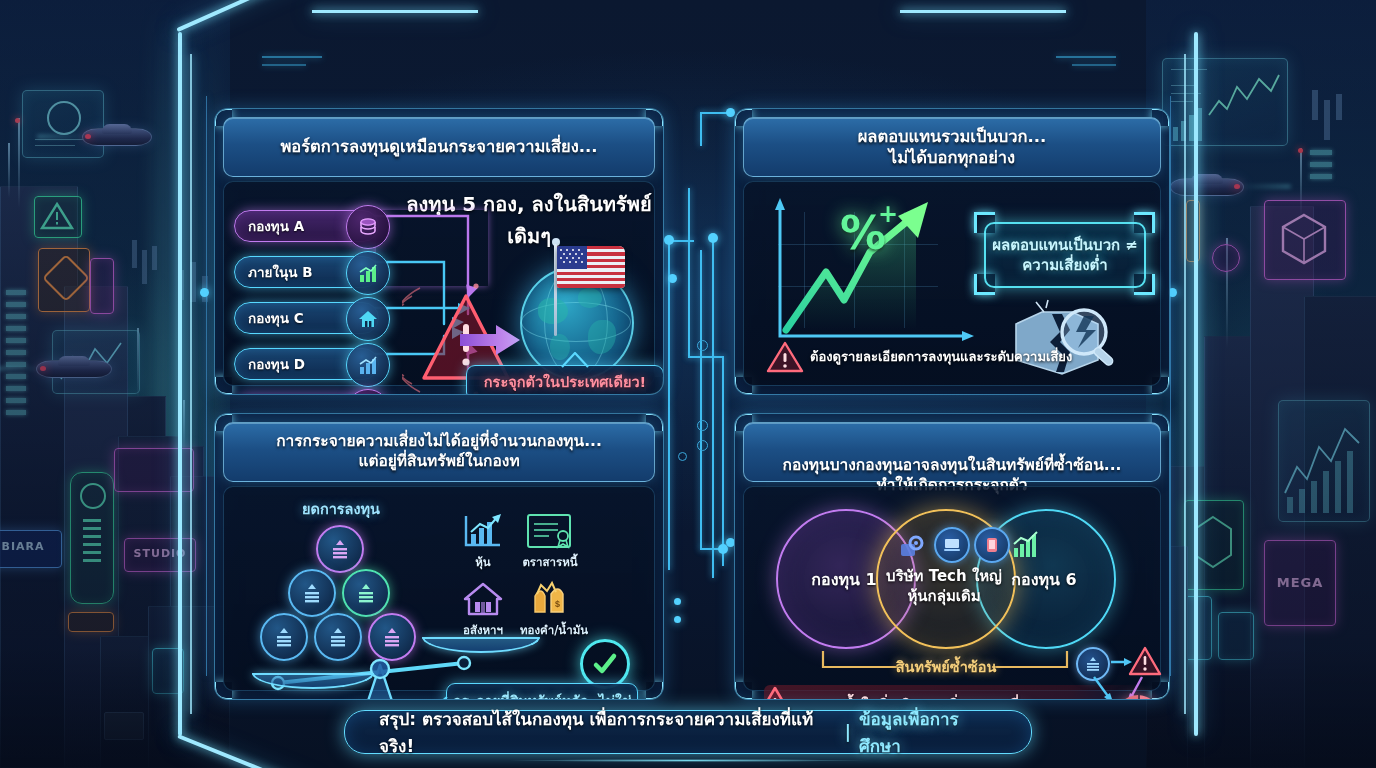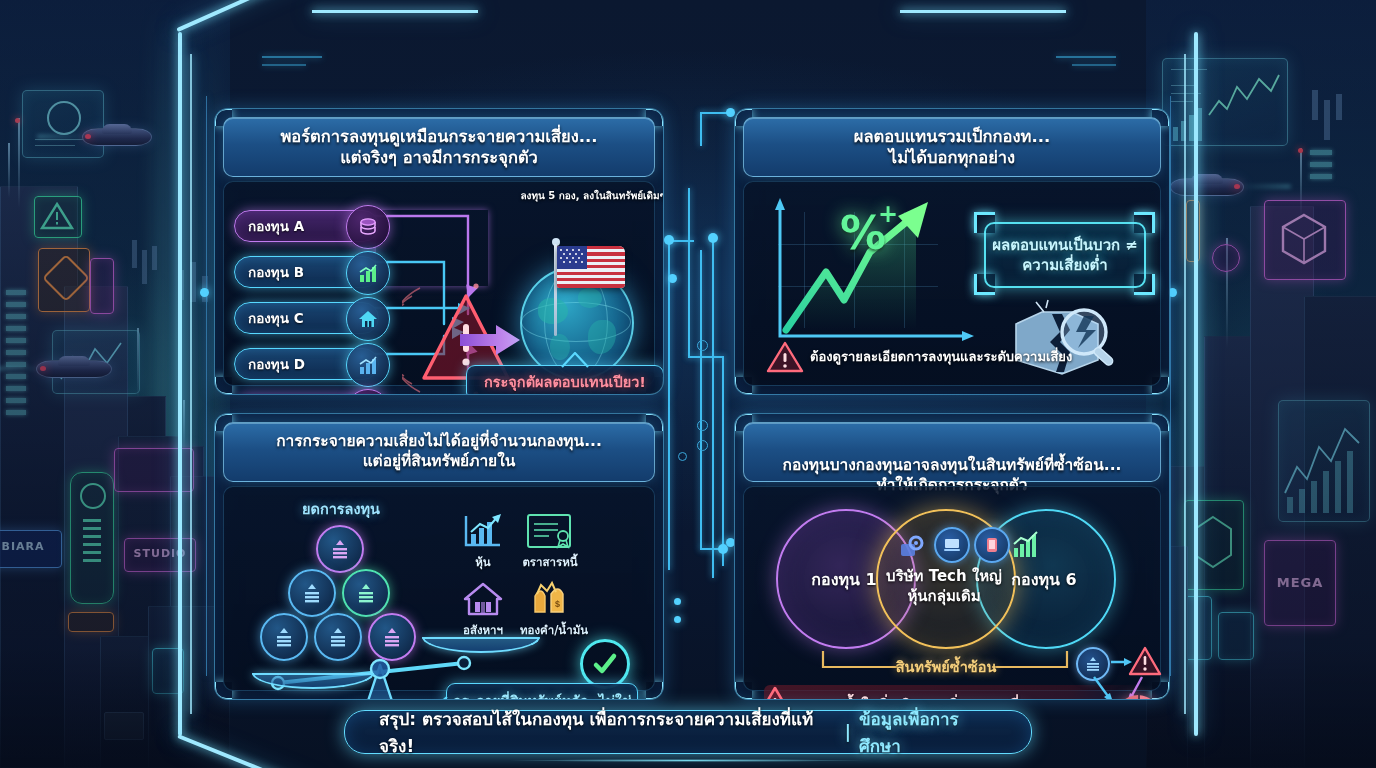--- a/index.html
+++ b/index.html
@@ -416,27 +416,26 @@
 
 
   <div class="panel" style="left:214px;top:108px;width:448px;height:285px;">
     <div class="pbrk tl"></div>
       <div class="pbrk tr"></div>
       <div class="pbrk bl"></div>
       <div class="pbrk br"></div>
     <div class="phead">
       <div>
         <span>พอร์ตการลงทุนดูเหมือนกระจายความเสี่ยง...</span>
-        <span>แต่จริงๆ อาจมีการกระจุกตัว</span>
       </div>
     </div>
     <div class="pbody">
 
-      <div style="position:absolute;left:191px;top:6px;width:250px;text-align:right;color:#fff;
-                  font-size:10px;font-weight:bold;text-shadow:0 1px 3px rgba(0,0,0,.9);">ลงทุน 5 กอง, ลงในสินทรัพย์เดิมๆ</div>
+      <div style="position:absolute;left:180px;top:6px;width:250px;text-align:center;color:#fff;
+                  font-size:20px;font-weight:bold;text-shadow:0 1px 3px rgba(0,0,0,.9);">ลงทุน 5 กอง, ลงในสินทรัพย์เดิมๆ</div>
 
       <div class="wire mg" style="left:152px;top:28px;width:112px;height:74px;border-right:0;border-top:0;border-left:0;border-radius:0;border-bottom:2px solid transparent;"></div>
       <svg width="190" height="220" viewBox="0 0 190 220" style="position:absolute;left:148px;top:22px;">
         <path d="M2,12 H96 V110" fill="none" stroke="#bb78ee" stroke-width="2.4" stroke-linecap="round"></path>
         <path d="M2,58 H72 V120" fill="none" stroke="#49c8f5" stroke-width="2.4" stroke-linecap="round"></path>
         <path d="M2,104 H86" fill="none" stroke="#49c8f5" stroke-width="2.4" stroke-linecap="round"></path>
         <path d="M2,150 H72 V132" fill="none" stroke="#49c8f5" stroke-width="2.4" stroke-linecap="round"></path>
         <path d="M2,196 H96 V142" fill="none" stroke="#bb78ee" stroke-width="2.4" stroke-linecap="round"></path>
         <polygon points="98,94 92,82 104,82" fill="#bb78ee" transform="rotate(18 98 88)"></polygon>
         <polygon points="92,118 80,113 80,125" fill="#49c8f5"></polygon>
@@ -452,21 +451,21 @@
               <g fill="none" stroke="#e9a9ff" stroke-width="1.6">
             <ellipse cx="11" cy="6" rx="7" ry="3"></ellipse>
                 <path d="M4,6 v4 a7,3 0 0 0 14,0 v-4"></path>
             <path d="M4,11 v4 a7,3 0 0 0 14,0 v-4"></path>
               </g>
               <ellipse cx="11" cy="6" rx="7" ry="3" fill="#c76ef0" opacity=".65"></ellipse>
             </svg>
         </span>
       </div>
       <div class="chip cy" style="left:10px;top:74px;width:92px;">
-        <span>กองทุน B</span>
+        <span>ภายในุน B</span>
         <span class="chipico cy">
           <svg width="22" height="22" viewBox="0 0 22 22">
             <rect x="3" y="13" width="4" height="7" fill="#5cf08a"></rect>
               <rect x="9" y="9" width="4" height="11" fill="#5cf08a"></rect>
             <rect x="15" y="5" width="4" height="15" fill="#5cf08a"></rect>
             <polyline points="3,10 9,6 14,9 19,3" fill="none" stroke="#7fffc0" stroke-width="1.6"></polyline>
             </svg>
         </span>
       </div>
       <div class="chip cy" style="left:10px;top:120px;width:92px;">
@@ -558,33 +557,33 @@
               <circle cx="19" cy="16" r="1"></circle>
               <circle cx="25" cy="16" r="1"></circle>
           </g>
           </svg>
       </div>
 
       <svg width="30" height="16" viewBox="0 0 30 16" style="position:absolute;left:336px;top:170px;z-index:3;">
         <polyline points="2,15 15,1 28,15" fill="none" stroke="#5ad8ff" stroke-width="2.2"></polyline>
       </svg>
       <div class="callout" style="left:242px;top:183px;width:196px;height:34px;">
-        <span style="color:#ff8fa0;font-size:14.5px;text-shadow:0 0 10px rgba(255,110,135,.75),0 1px 2px rgba(0,0,0,.85);">กระจุกตัผลตอบแทนเปียว!</span>
+        <span style="color:#ff8fa0;font-size:14.5px;text-shadow:0 0 10px rgba(255,110,135,.75),0 1px 2px rgba(0,0,0,.85);">กระจุกตัวในประเทศเดียว!</span>
       </div>
     </div>
   </div>
 
   <div class="panel" style="left:734px;top:108px;width:434px;height:285px;">
     <div class="pbrk tl"></div>
       <div class="pbrk tr"></div>
       <div class="pbrk bl"></div>
       <div class="pbrk br"></div>
     <div class="phead">
       <div>
-        <span>ผลตอบแทนรวมเป็กกองท...</span>
+        <span>ผลตอบแทนรวมเป็นบวก...</span>
         <span>ไม่ได้บอกทุกอย่าง</span>
       </div>
     </div>
     <div class="pbody">
 
       <div class="grid" style="left:60px;top:30px;width:1px;height:116px;"></div>
       <div class="grid" style="left:110px;top:30px;width:1px;height:116px;"></div>
       <div class="grid" style="left:160px;top:30px;width:1px;height:116px;"></div>
       <div class="grid" style="left:34px;top:62px;width:160px;height:1px;"></div>
       <div class="grid" style="left:34px;top:104px;width:160px;height:1px;"></div>
@@ -647,21 +646,21 @@
   </div>
 
   <div class="panel" style="left:214px;top:413px;width:448px;height:285px;">
     <div class="pbrk tl"></div>
       <div class="pbrk tr"></div>
       <div class="pbrk bl"></div>
       <div class="pbrk br"></div>
     <div class="phead">
       <div>
         <span style="font-size:15.5px;">การกระจายความเสี่ยงไม่ได้อยู่ที่จำนวนกองทุน...</span>
-        <span style="font-size:15.5px;">แต่อยู่ที่สินทรัพย์ภายใน</span>
+        <span style="font-size:15.5px;">แต่อยู่ที่สินทรัพย์ในกองท</span>
       </div>
     </div>
     <div class="pbody">
 
       <div style="position:absolute;left:42px;top:10px;width:150px;text-align:center;color:#9fe4ff;font-size:14.5px;
                   font-weight:bold;text-shadow:0 0 10px rgba(90,200,255,.6),0 1px 2px rgba(0,0,0,.85);">ยดการลงทุน</div>
 
       <div class="coin" style="left:92px;top:38px;width:44px;height:44px;border:2px solid #c27cf0;box-shadow:0 0 11px rgba(194,124,240,.6);">
         <svg width="22" height="22" viewBox="0 0 22 22">
             <g fill="#dba6f5">

